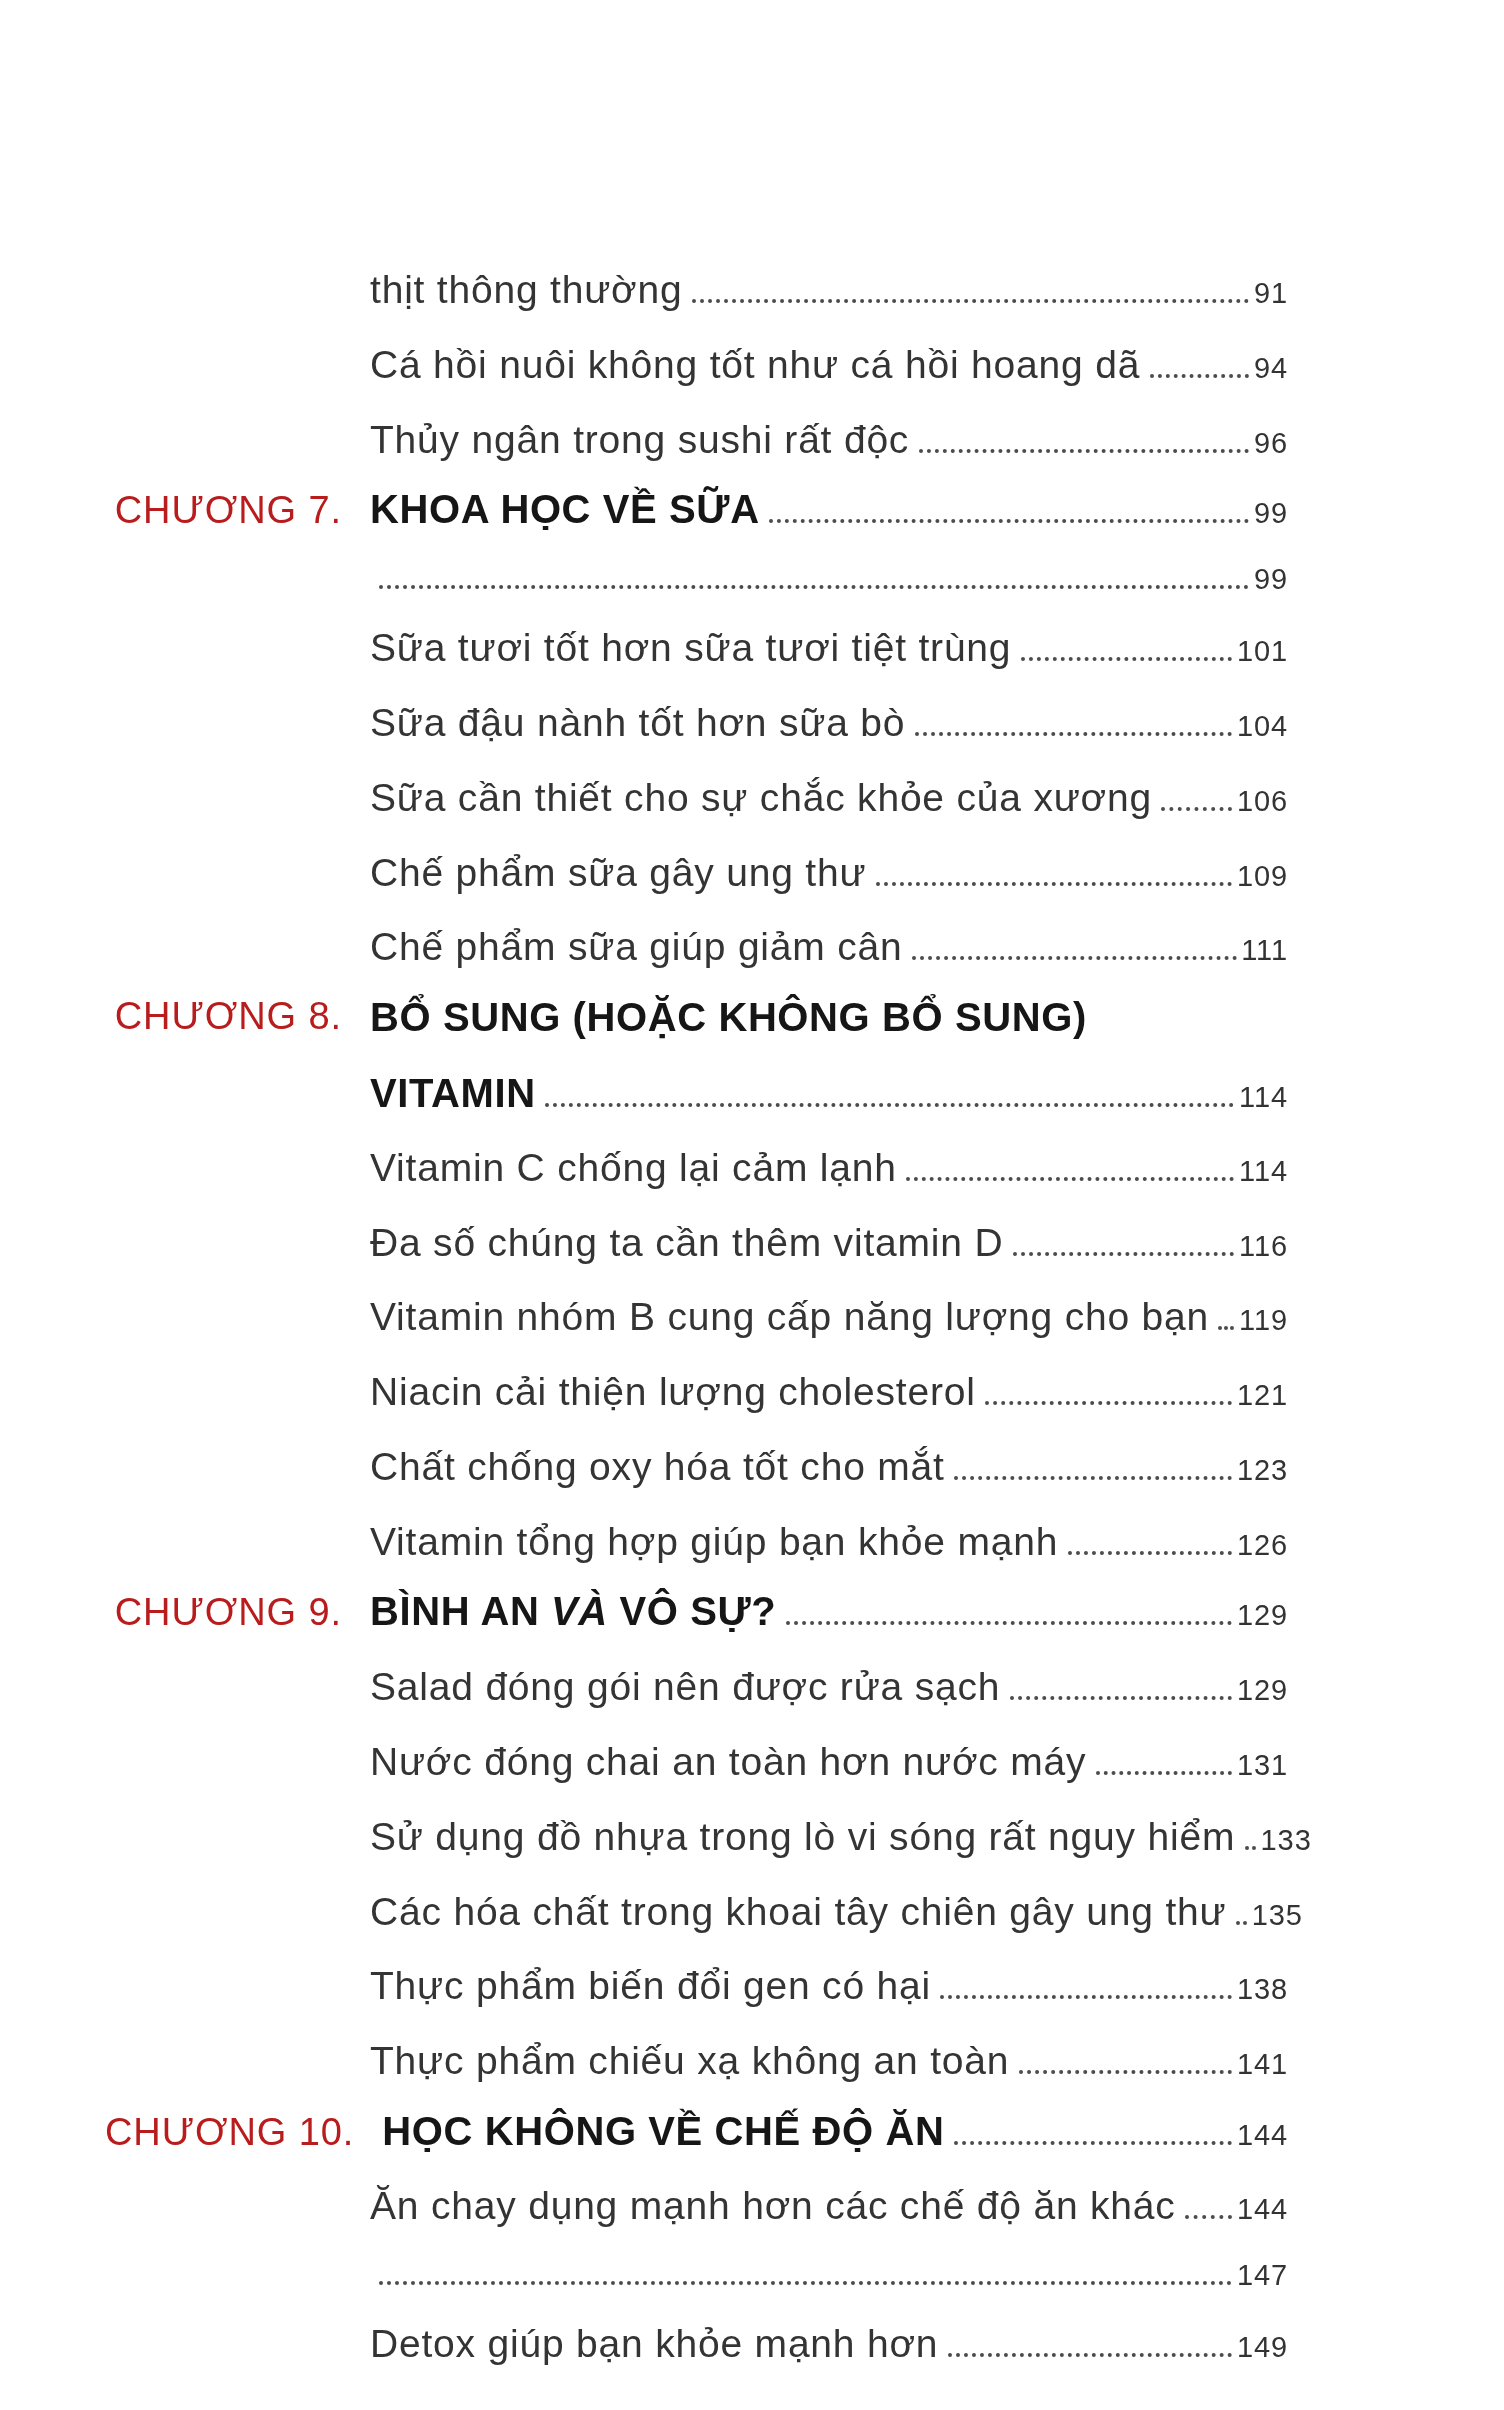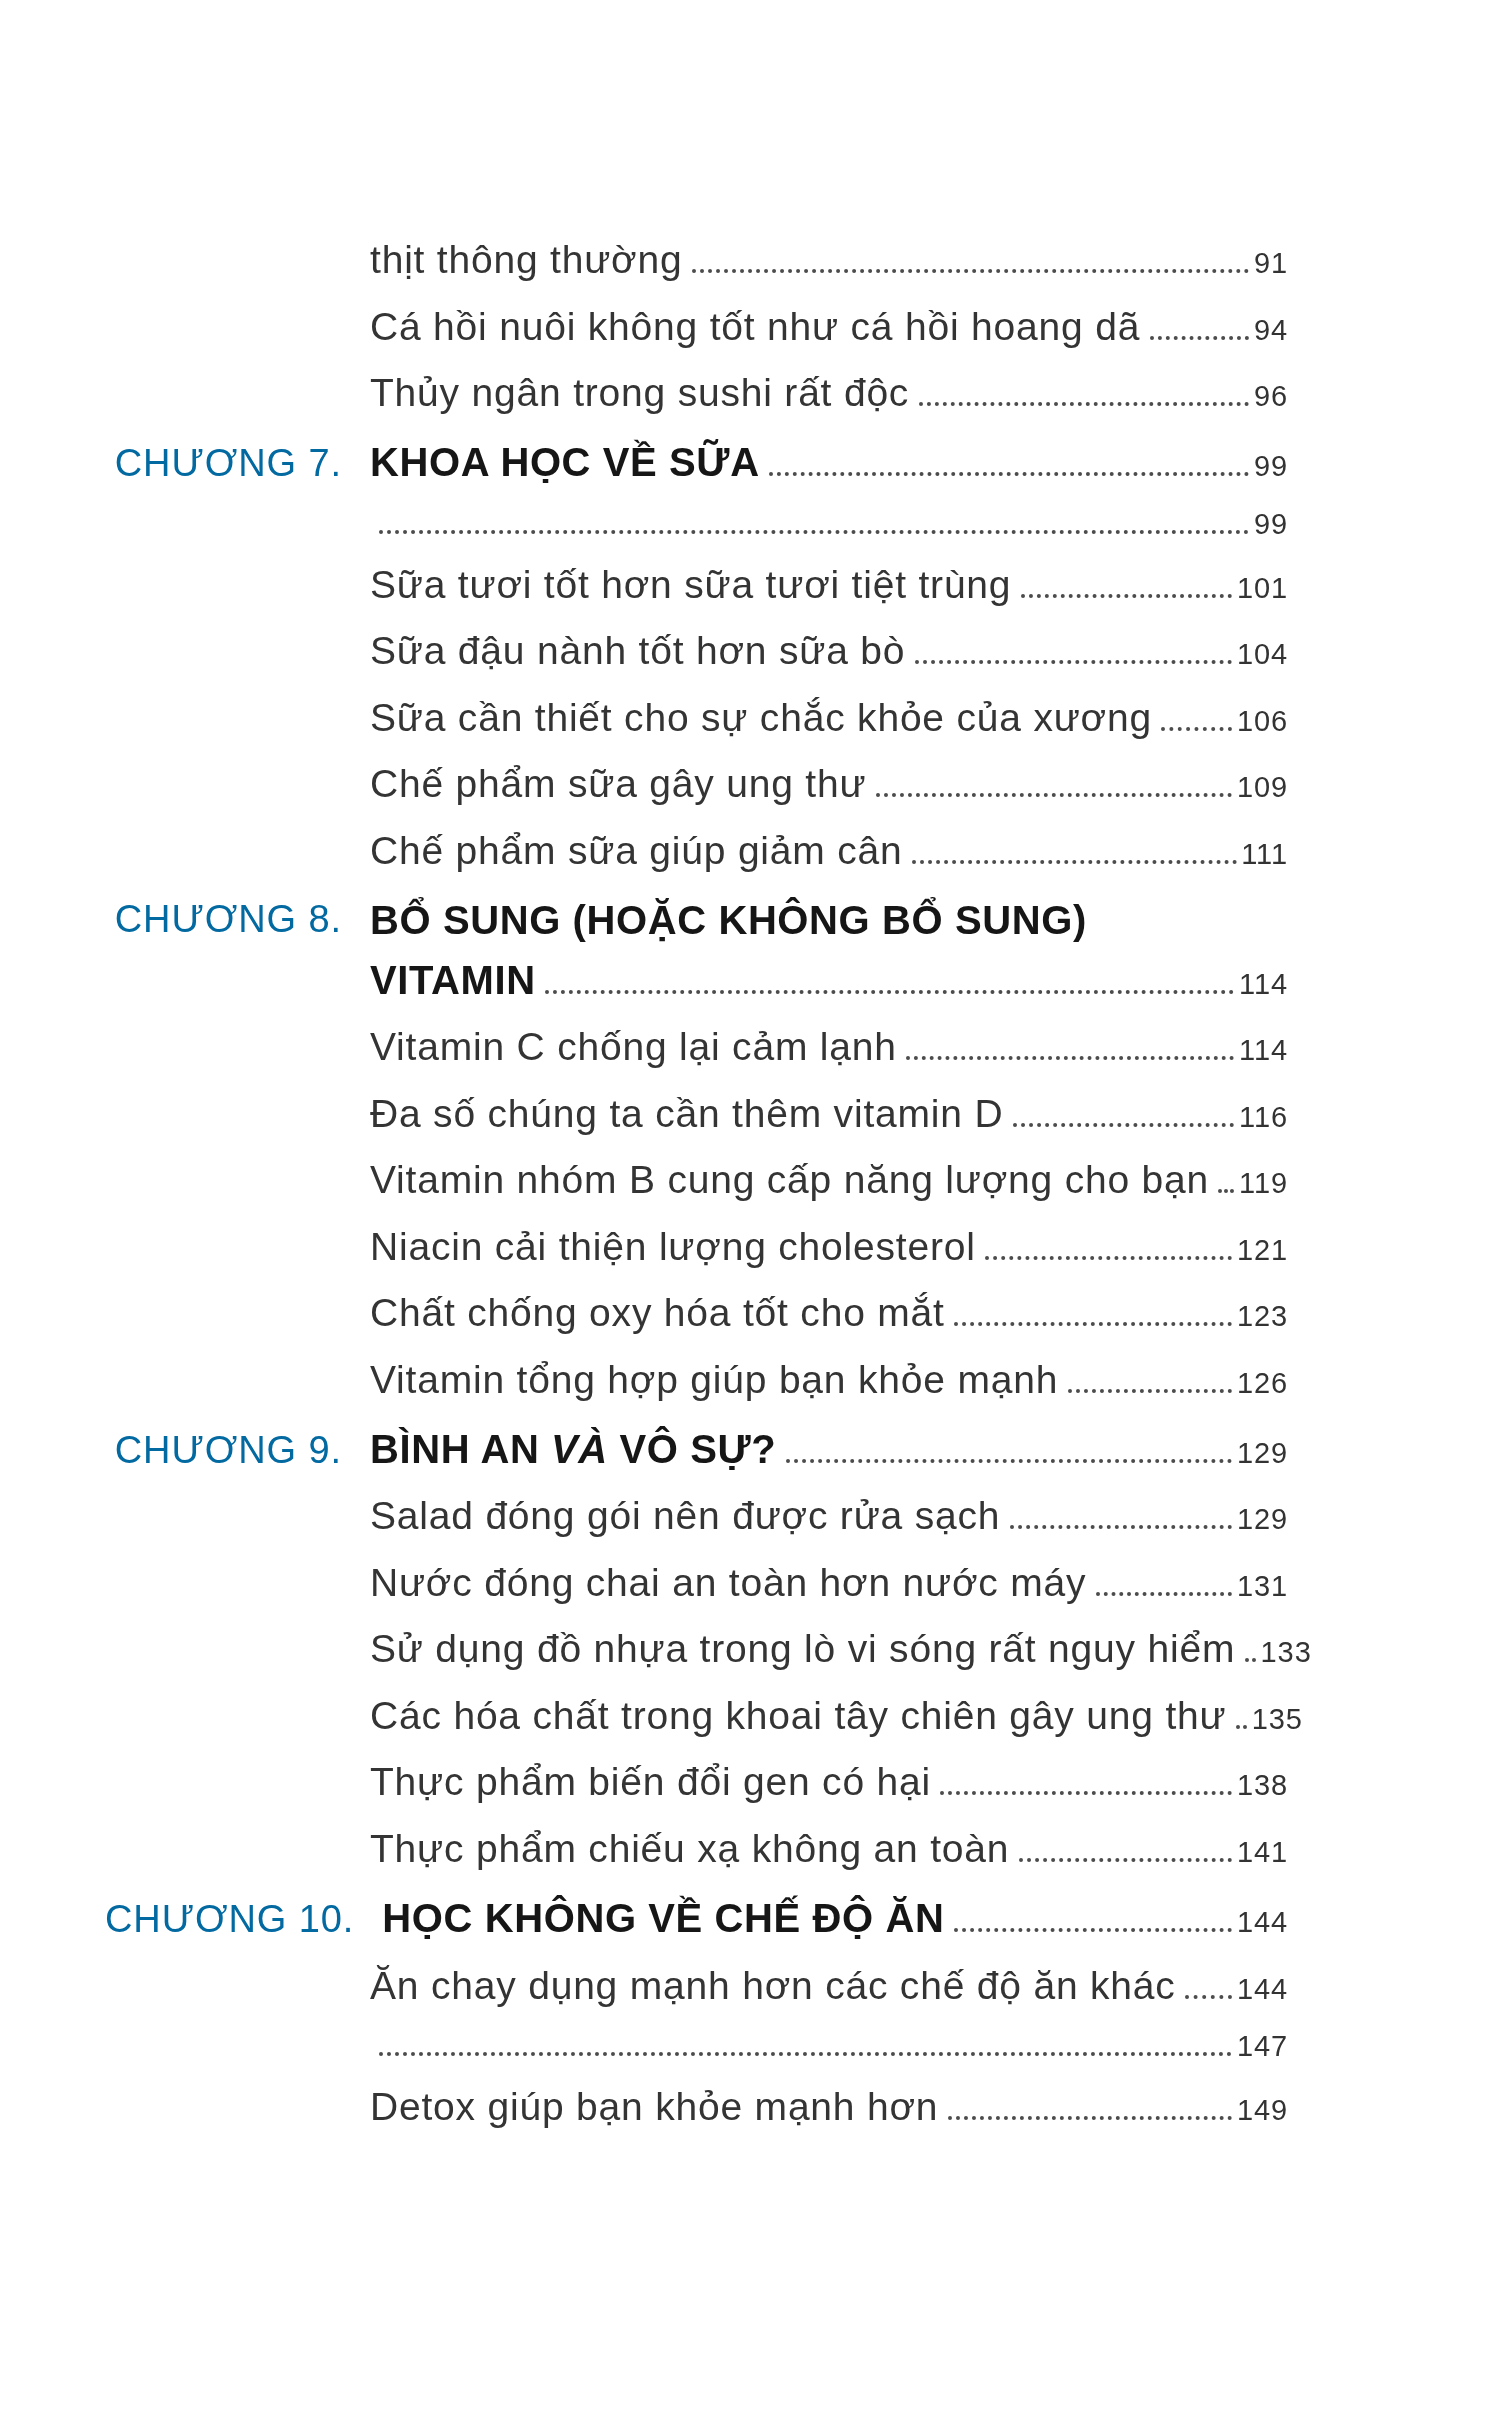--- a/index.html
+++ b/index.html
@@ -24,36 +24,37 @@
     left: 105px;
     top: 238px;
     width: 1183px;
     color: #333333;
   }
   .row {
     display: flex;
     align-items: baseline;
     line-height: 1.15;
     margin-bottom: 21.7px;
+    margin-top: 30px;
   }
   .row.chapter, .row.chapter-nopage {
     margin-top: 23.5px;
   }
   .row.chapter-nopage {
     margin-bottom: 14px;
     align-items: center;
   }
   .label {
     flex: 0 0 237px;
     padding-right: 28px;
     display: flex;
     justify-content: flex-end;
     font-size: 38px;
     letter-spacing: 0.9px;
-    color: #0369a1;
+    color: #b91c1c;
     white-space: nowrap;
   }
   .title {
     font-size: 39px;
     letter-spacing: 0.8px;
     color: #343434;
     white-space: nowrap;
   }
   .row.chapter .title,
   .row.chapter-nopage .title,

